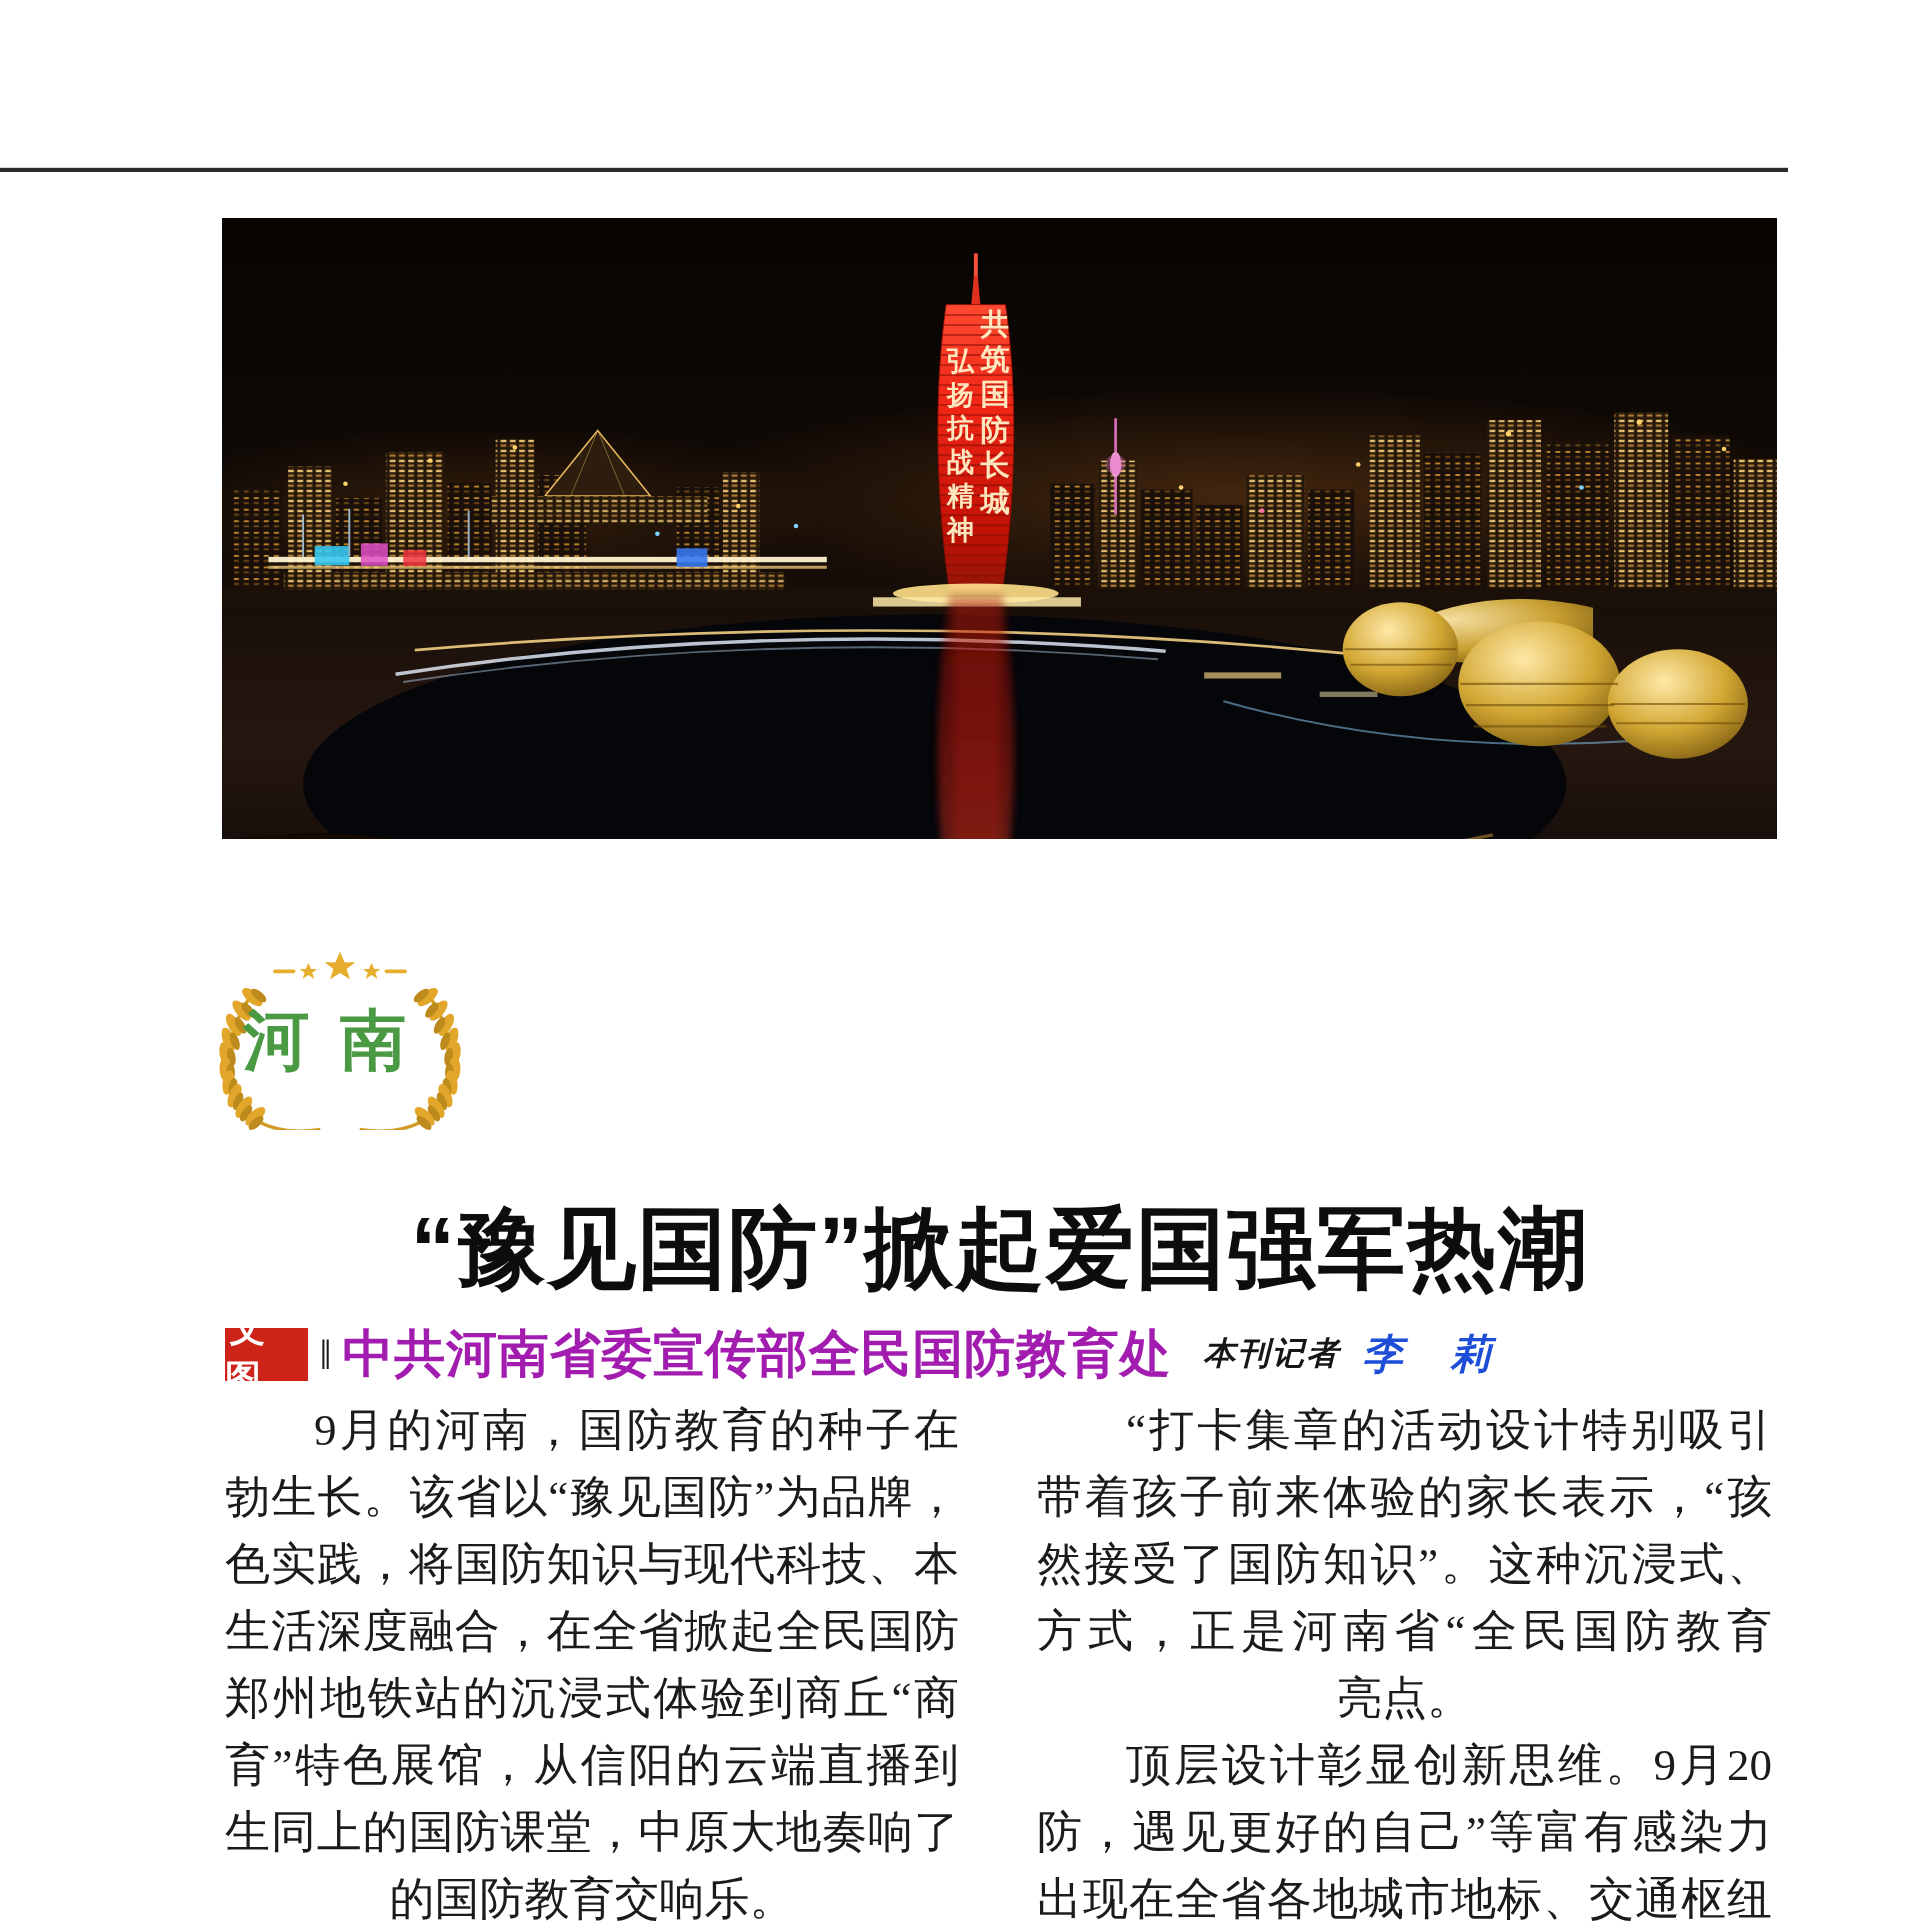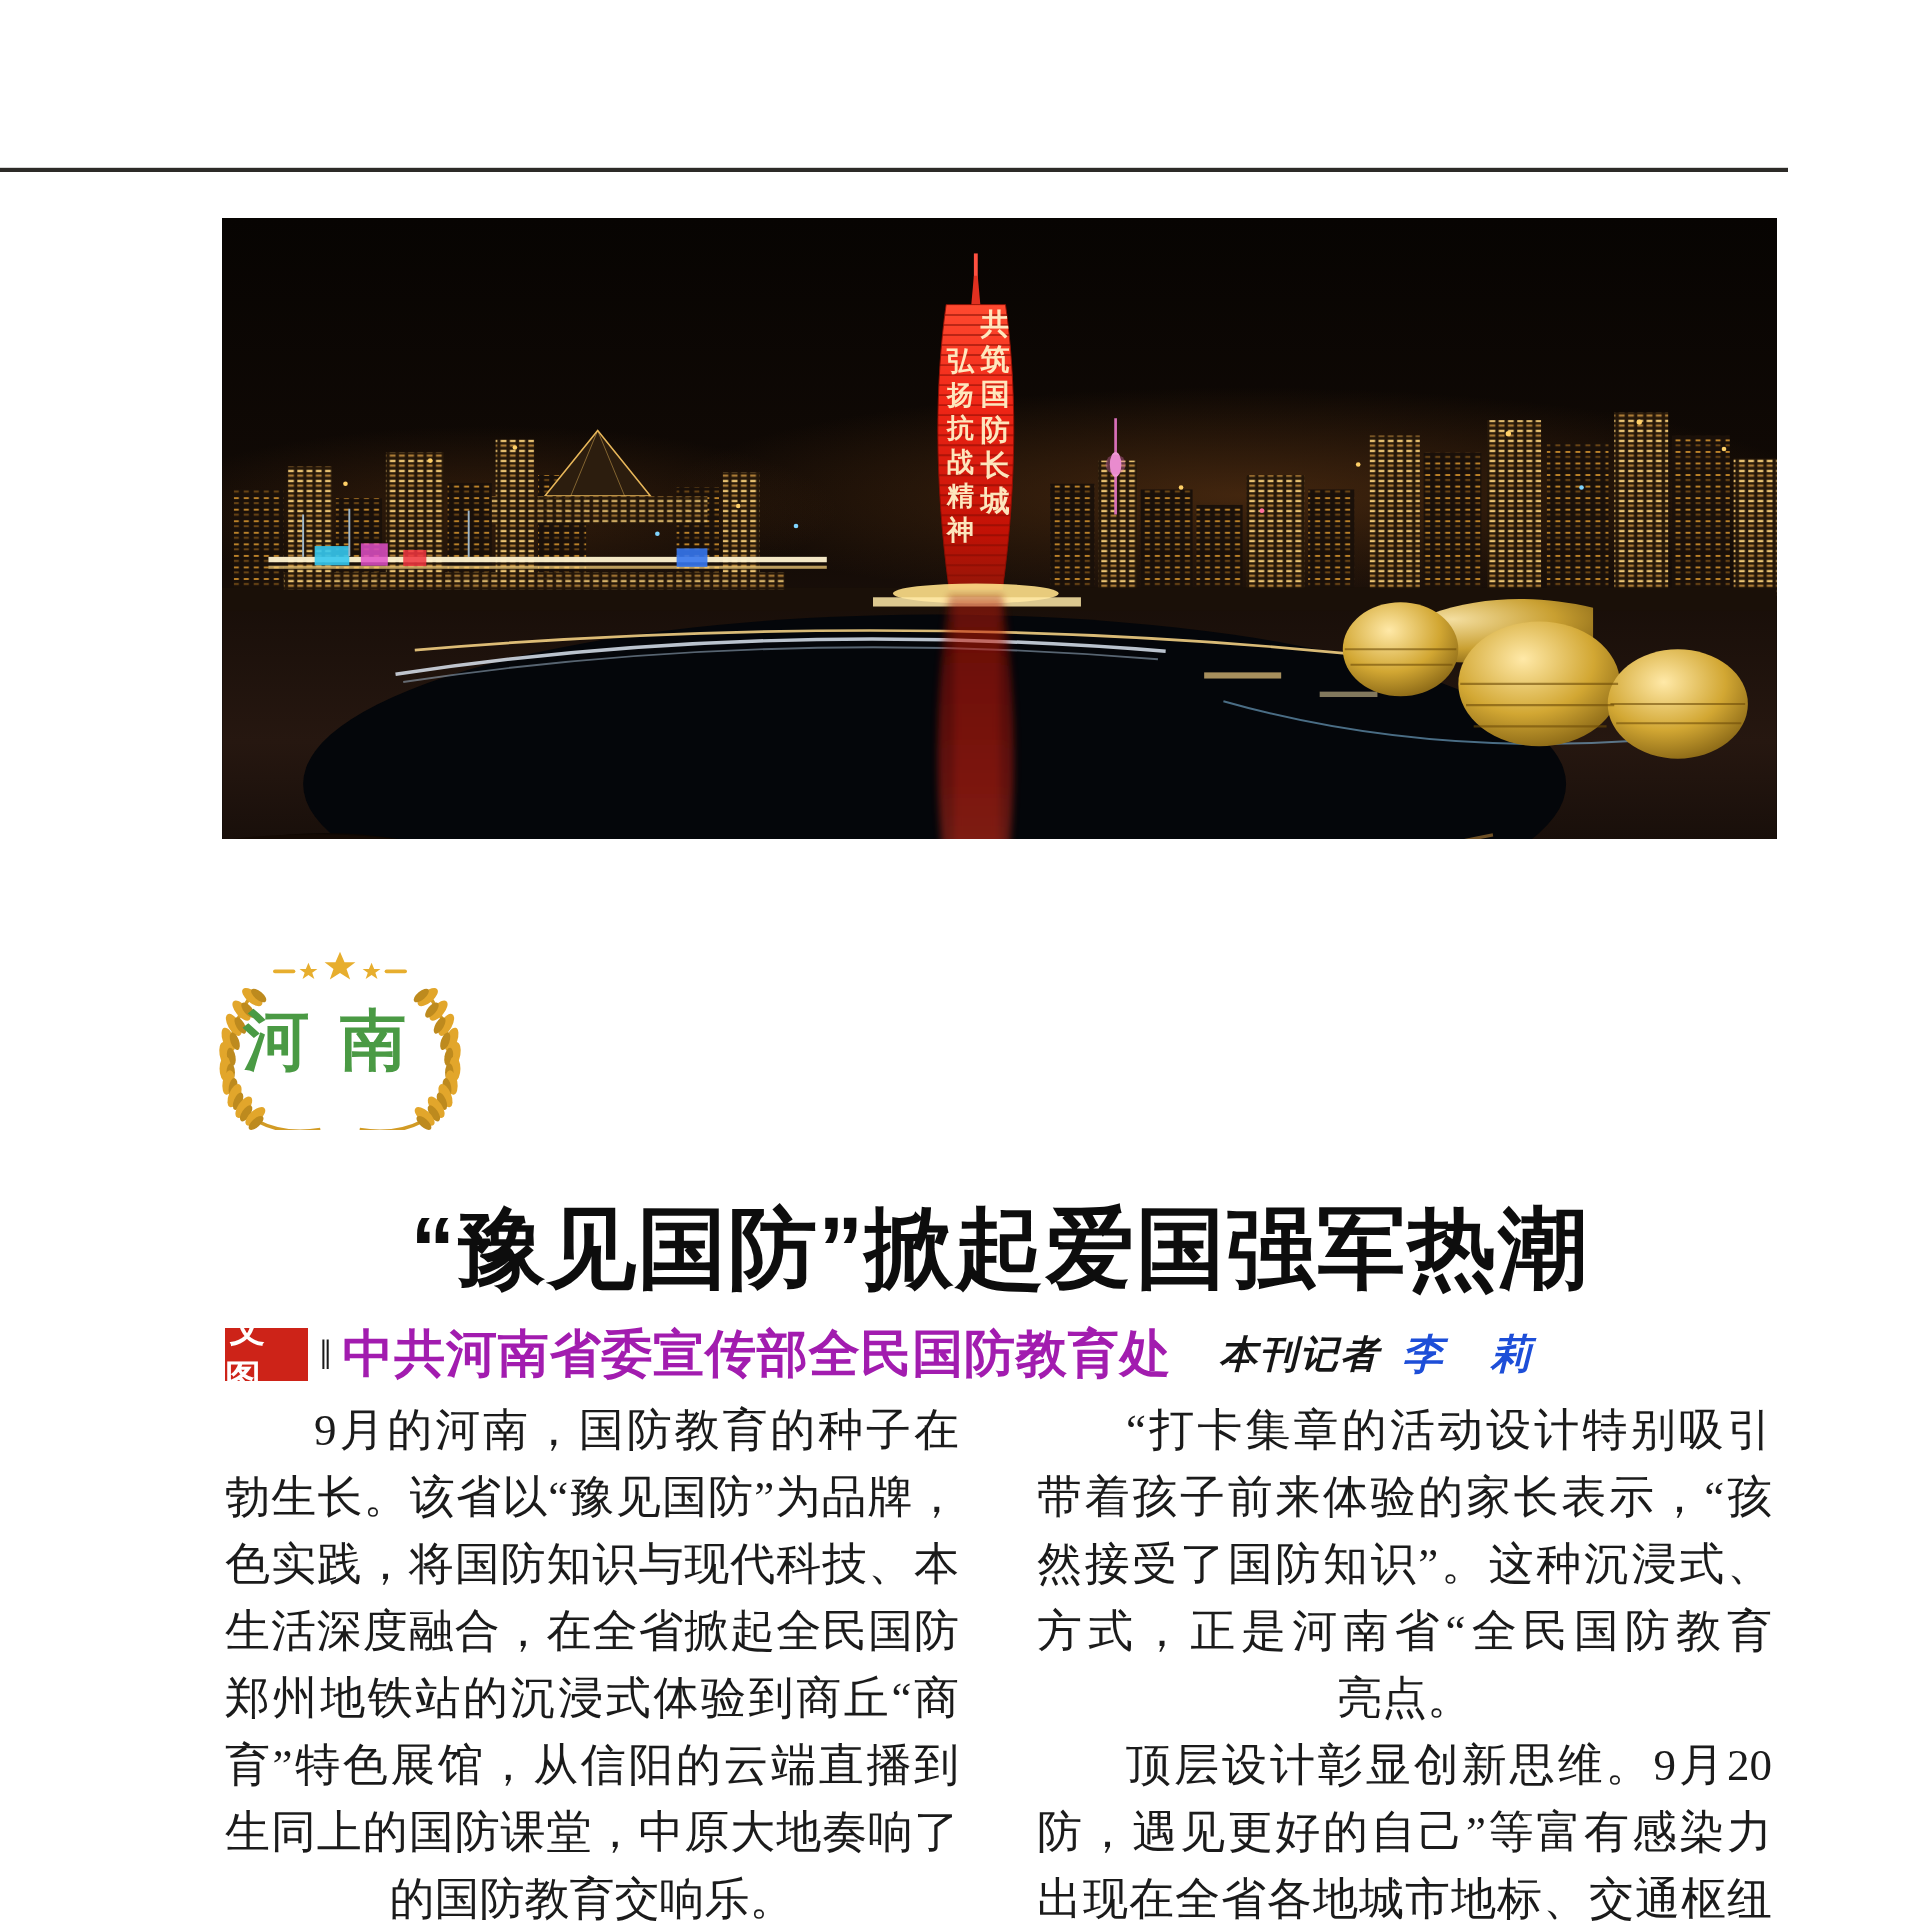--- a/index.html
+++ b/index.html
@@ -14,21 +14,21 @@
   .badge{position:absolute;left:203px;top:945px;width:274px;height:185px;}
   
   .title{position:absolute;left:222px;top:1129px;width:1555px;text-align:center;white-space:nowrap;
          font-family:"Liberation Sans",sans-serif;font-weight:700;font-size:89px;letter-spacing:1.5px;color:#0d0d0d;}
   
   .byline{position:absolute;left:225px;top:1325px;height:58px;display:flex;align-items:center;}
   .byline .tag{width:83px;height:53px;background:#cd2318;color:#ffffff;display:flex;align-items:center;justify-content:center;
                font-family:"Liberation Sans",sans-serif;font-weight:700;font-size:36px;letter-spacing:4.6px;text-indent:4.6px;}
   .byline .sep{font-size:43px;color:#1a1a1a;margin:0 10.8px 0 11.6px;font-family:"Liberation Serif",serif;}
   .byline .org{font-family:"Liberation Sans",sans-serif;font-weight:700;font-size:51px;color:#a21caf;letter-spacing:0.8px;}
-  .byline .rlabel{font-style:italic;font-weight:700;font-size:38px;color:#161616;margin-left:48px;letter-spacing:2.3px;}
+  .byline .rlabel{font-style:italic;font-weight:700;font-size:32px;color:#161616;margin-left:32px;letter-spacing:2.3px;}
   .byline .rname{font-style:italic;font-weight:700;font-size:41px;color:#1d4ed8;margin-left:21.6px;letter-spacing:3.1px;}
   
   .col{position:absolute;top:1397px;font-size:45px;color:#1b1b1b;}
   .col.leftcol{left:225px;width:734px;}
   .col.rightcol{left:1037px;width:735px;}
   .line{height:67px;line-height:67px;overflow:hidden;}
   .line.first{text-indent:89px;text-align:justify;text-align-last:justify;}
   .line.mid{text-align:justify;text-align-last:justify;}
   .line.last{text-align:center;}
 </style>

